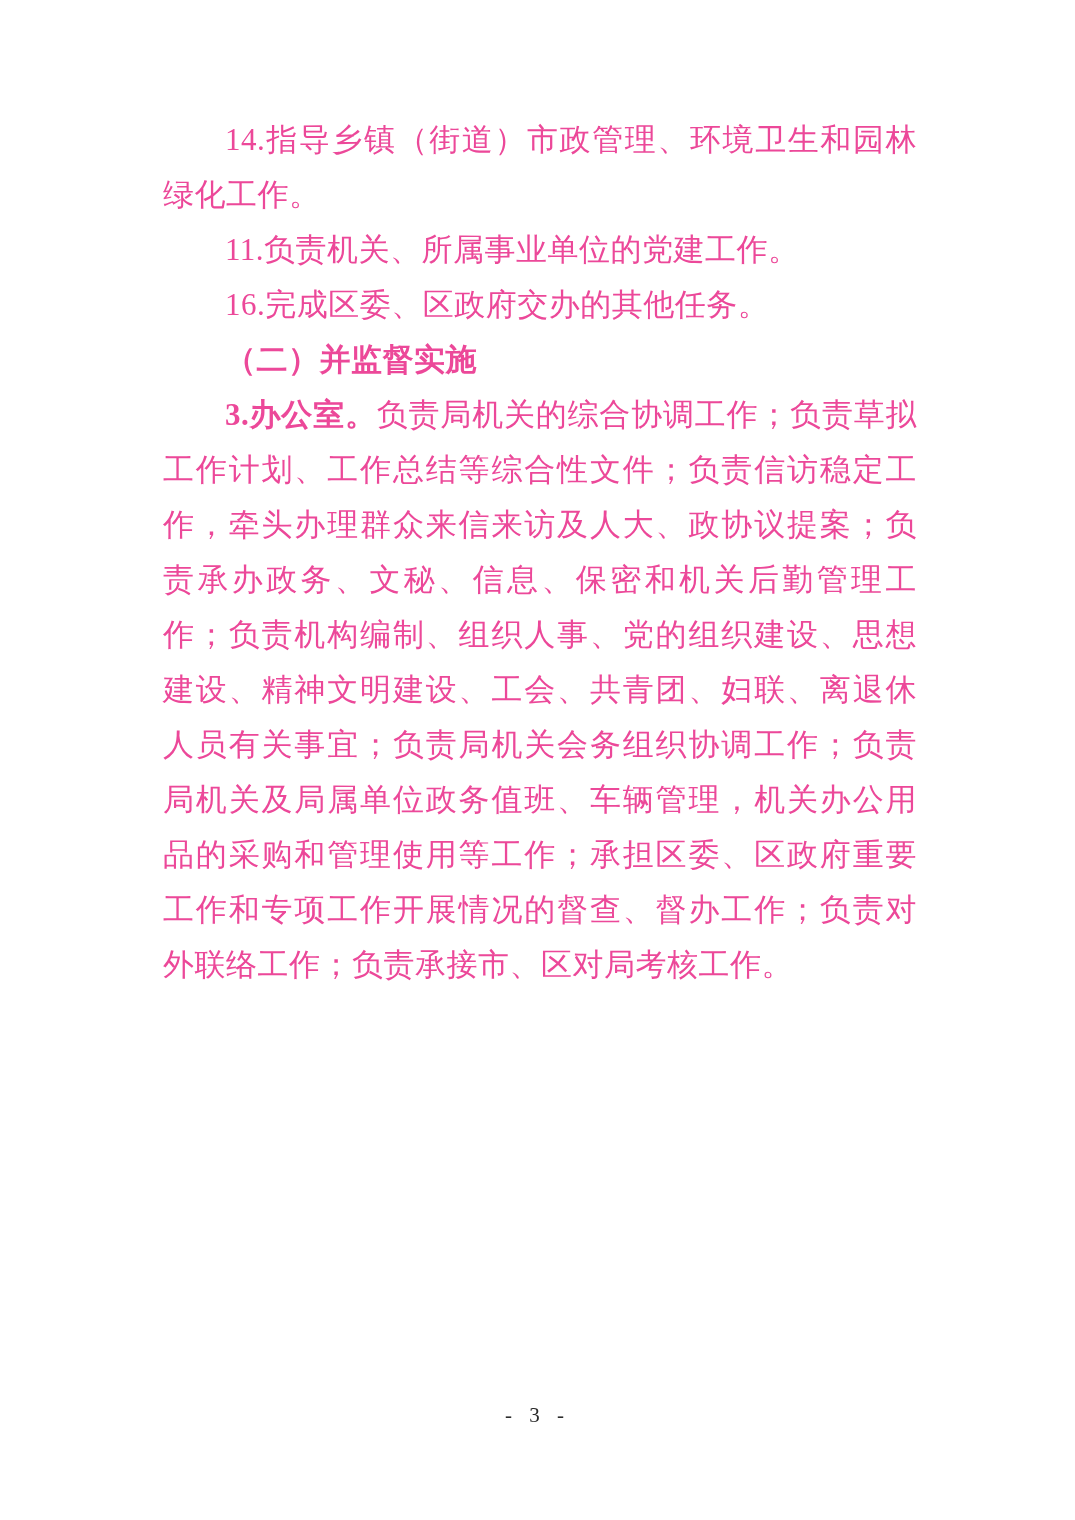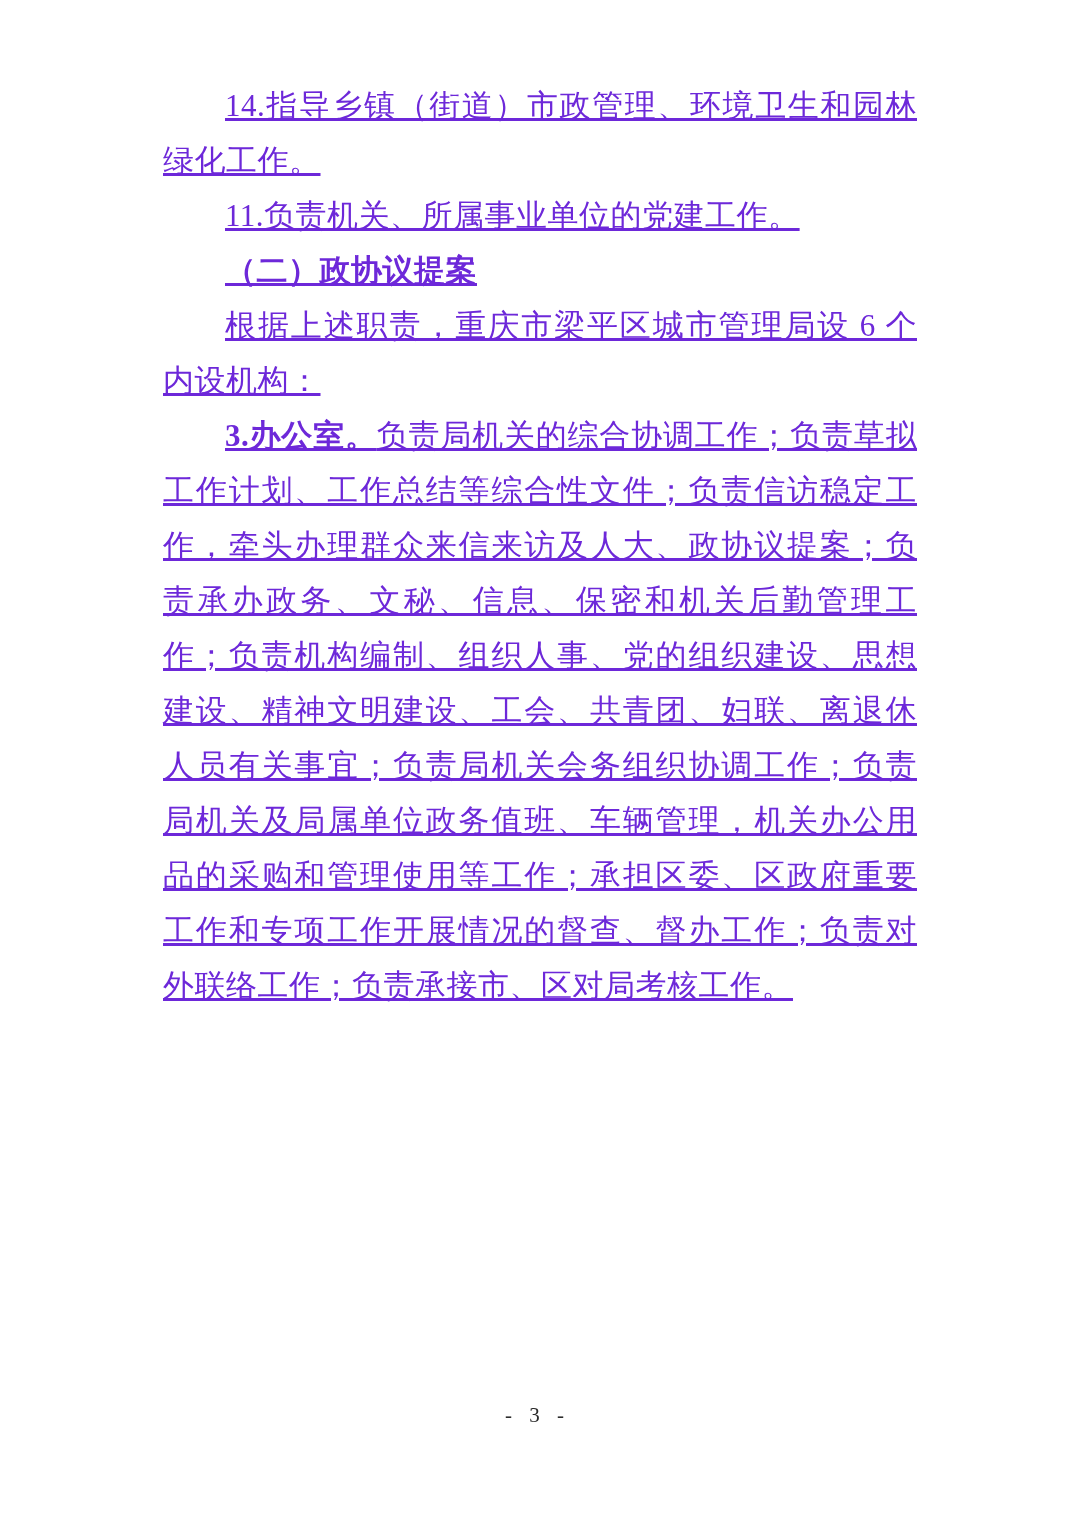--- a/index.html
+++ b/index.html
@@ -13,24 +13,23 @@
     position: relative;
     overflow: hidden;
     font-family: "Liberation Serif", "DejaVu Serif", serif;
   }
   .page {
     position: absolute;
     top: 0;
     left: 0;
     right: 0;
     bottom: 0;
-    padding: 78px 158px 0 163px;
+    padding: 112px 158px 0 163px;
     box-sizing: border-box;
-    color: #6d28d9;
-    text-decoration: underline;
+    color: #ec4899;
   }
   .para {
     margin: 0;
     font-size: 31px;
     line-height: 55px;
     text-align: justify;
     text-justify: inter-character;
     letter-spacing: 0.5px;
   }
   .indent {
@@ -54,23 +53,23 @@
 </style>
 </head>
 <body>
 
 <div class="page">
 
   <p class="para indent">14.指导乡镇（街道）市政管理、环境卫生和园林绿化工作。</p>
 
   <p class="para indent">11.负责机关、所属事业单位的党建工作。</p>
 
+  <p class="para indent">16.完成区委、区政府交办的其他任务。</p>
 
-  <p class="para indent bold">（二）政协议提案</p>
+  <p class="para indent bold">（二）并监督实施</p>
 
-  <p class="para indent">根据上述职责，重庆市梁平区城市管理局设 6 个内设机构：</p>
 
   <p class="para indent"><span class="bold">3.办公室。</span><span>负责局机关的综合协调工作；负责草拟工作计划、工作总结等综合性文件；负责信访稳定工作，牵头办理群众来信来访及人大、政协议提案；负责承办政务、文秘、信息、保密和机关后勤管理工作；负责机构编制、组织人事、党的组织建设、思想建设、精神文明建设、工会、共青团、妇联、离退休人员有关事宜；负责局机关会务组织协调工作；负责局机关及局属单位政务值班、车辆管理，机关办公用品的采购和管理使用等工作；承担区委、区政府重要工作和专项工作开展情况的督查、督办工作；负责对外联络工作；负责承接市、区对局考核工作。</span></p>
 
 
 </div>
 
 <div class="footer">- 3 -</div>
 
 </body></html>

